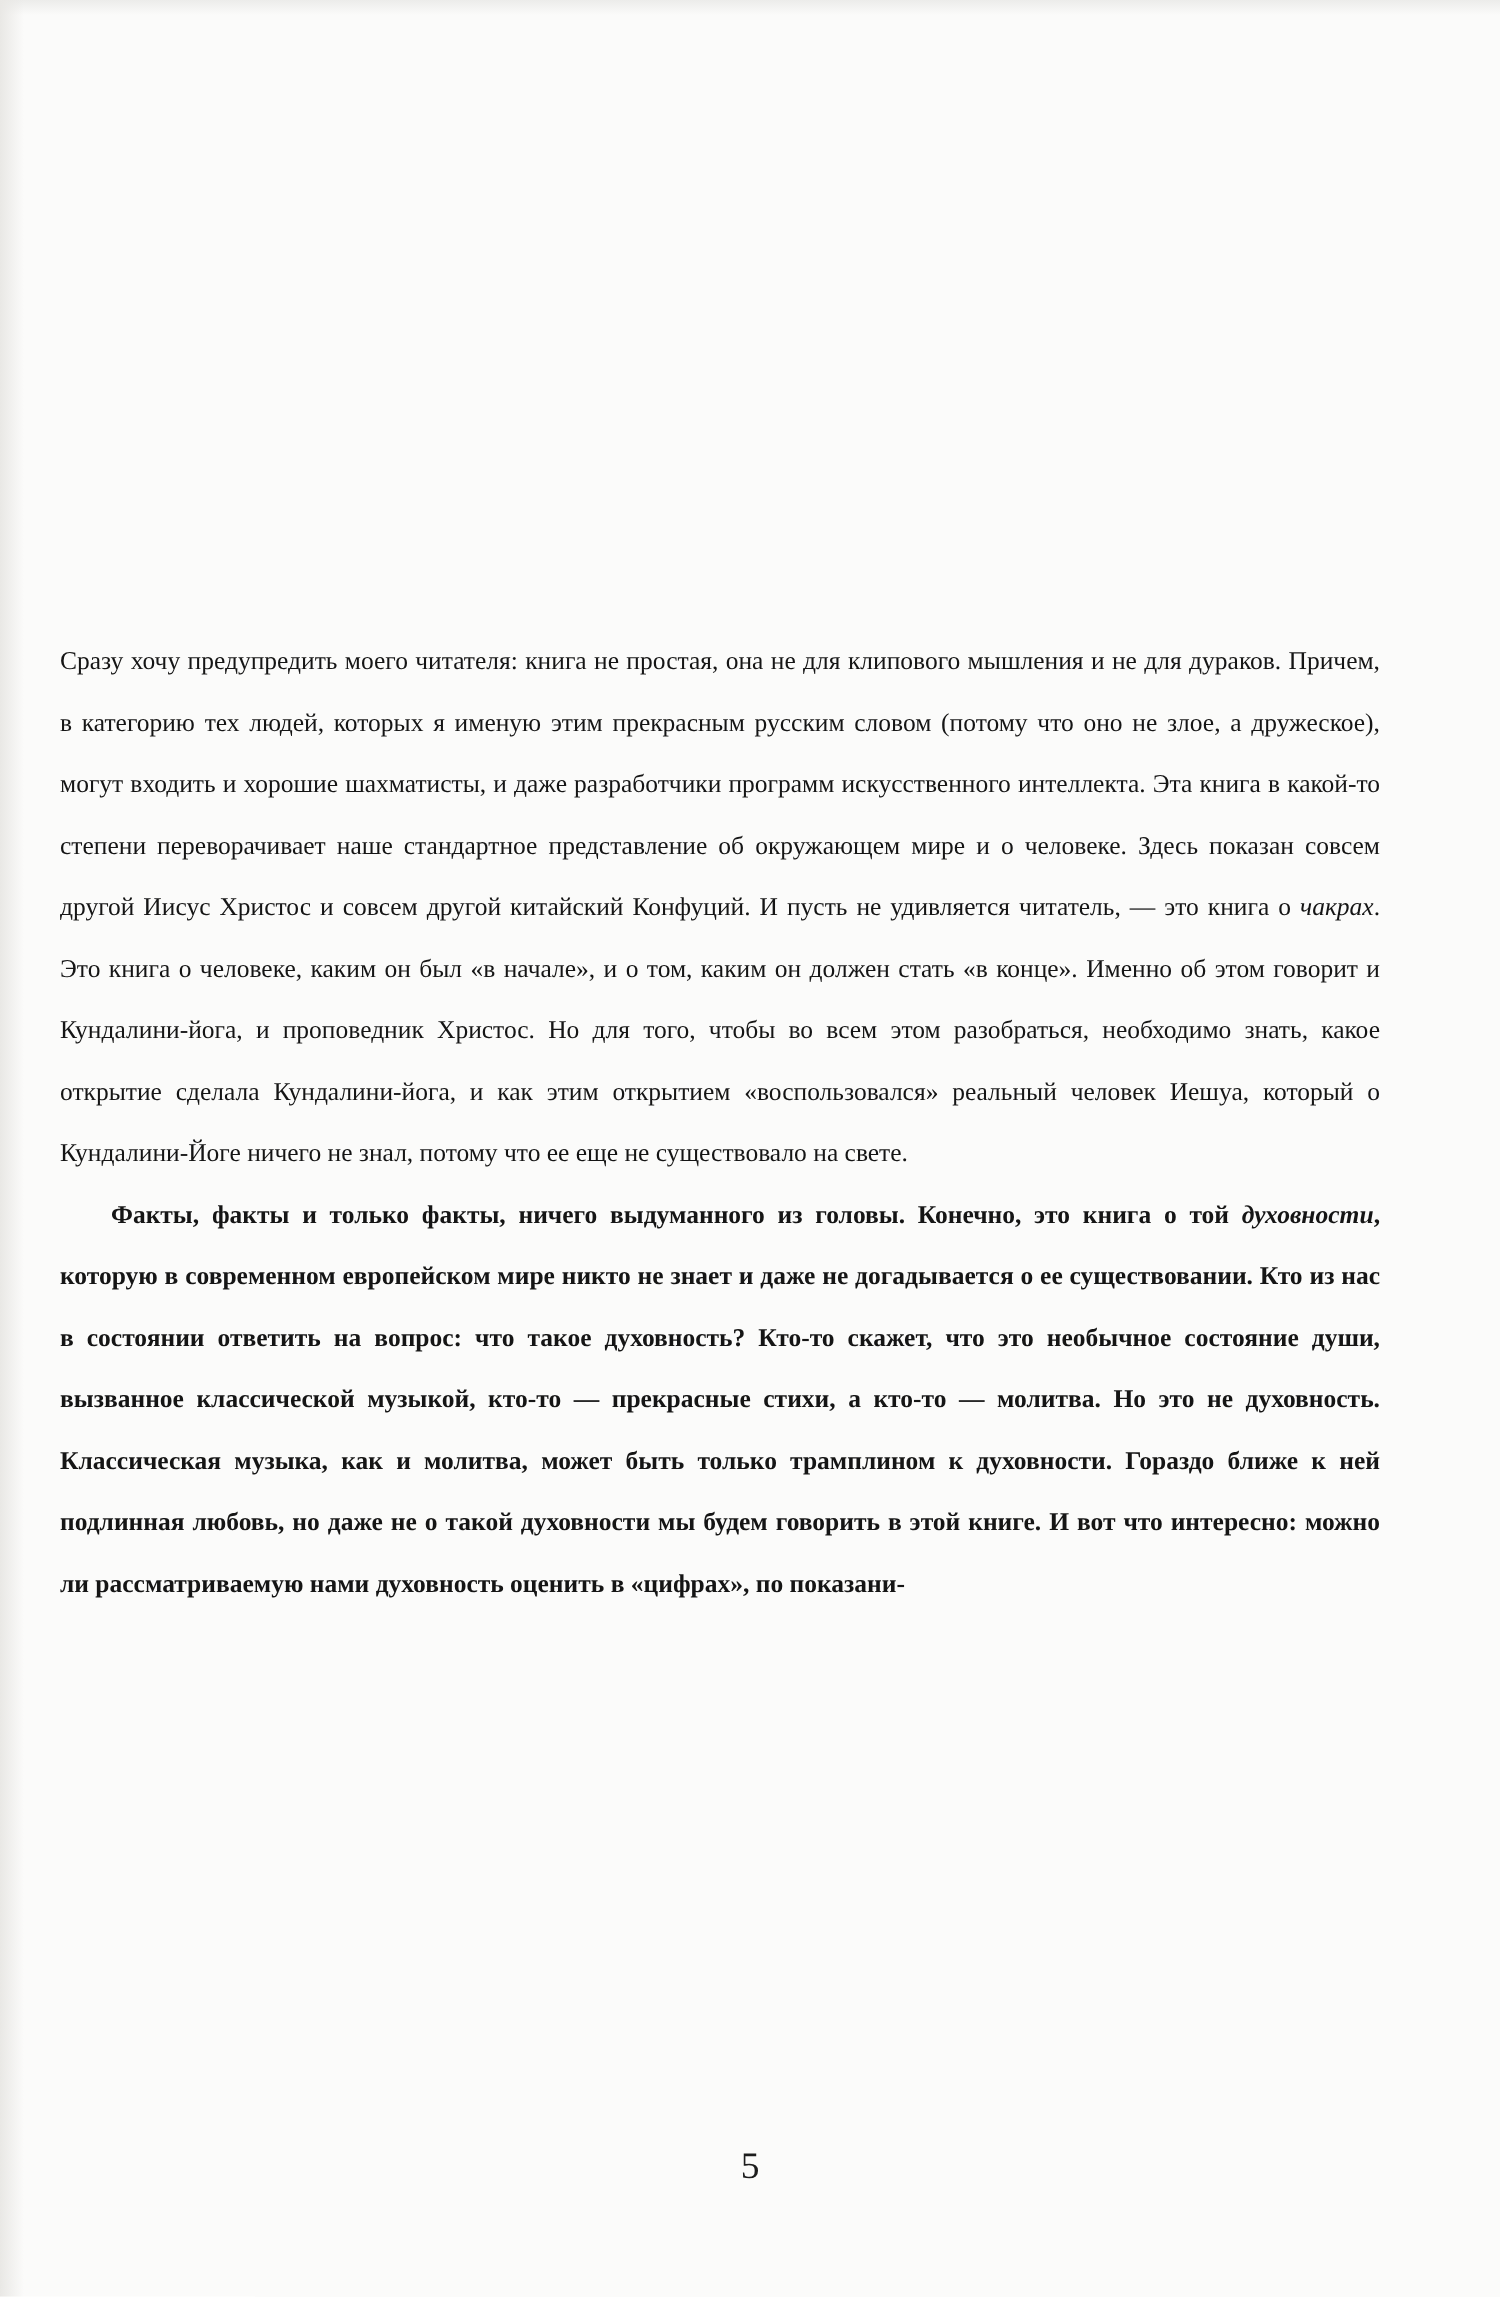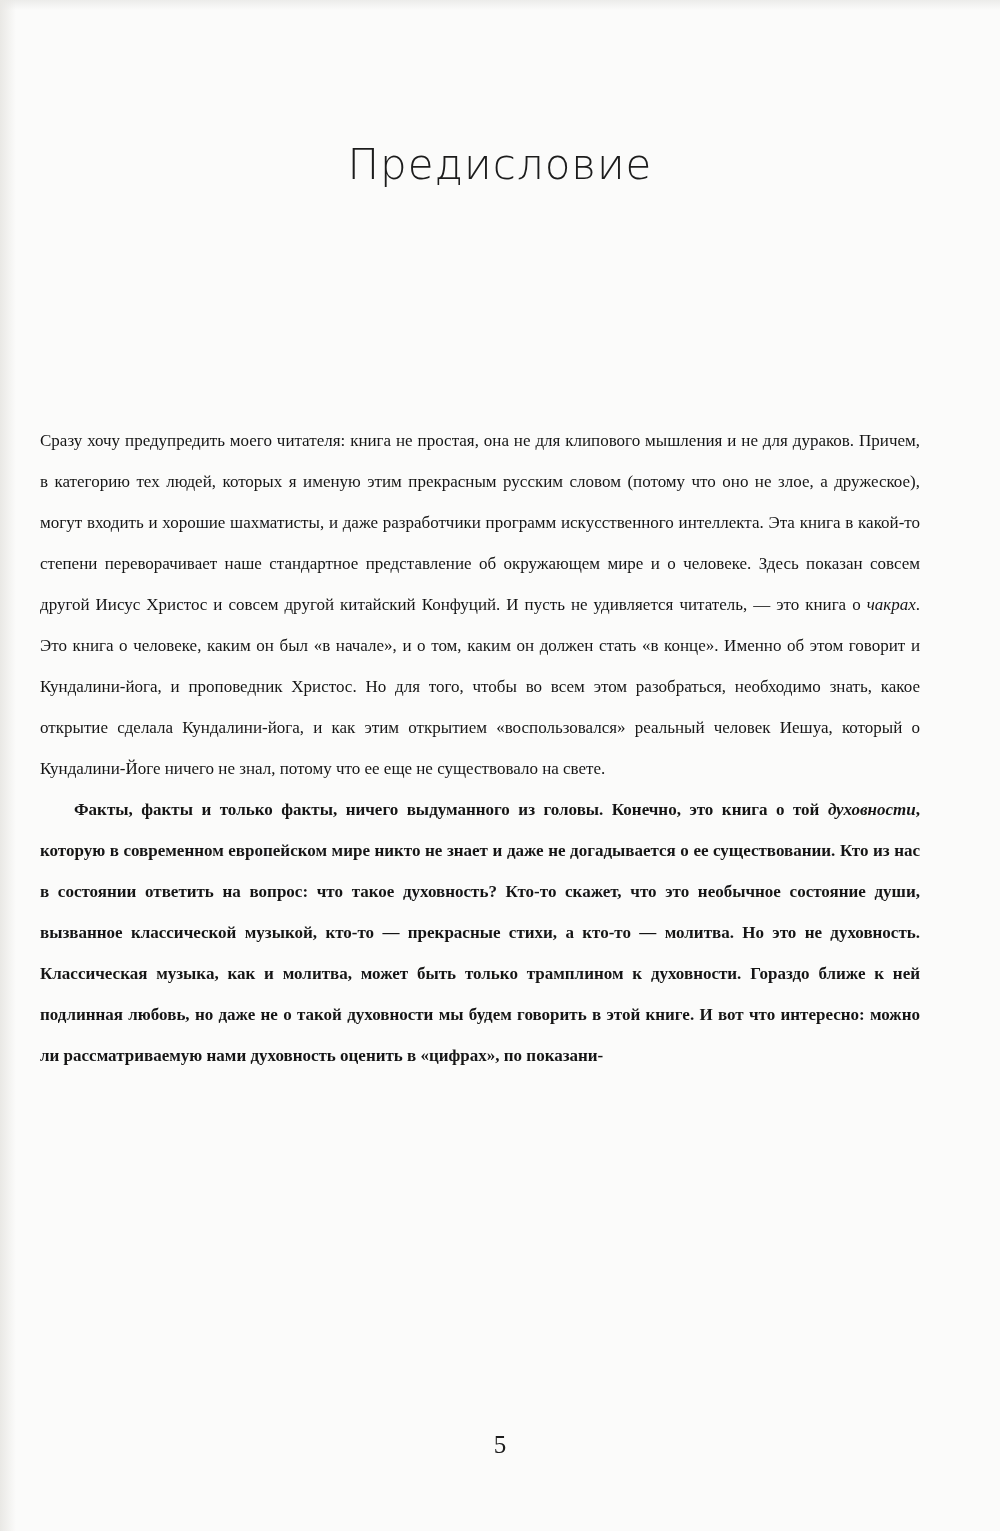--- a/index.html
+++ b/index.html
@@ -83,21 +83,20 @@
     pointer-events: none;
   }
 </style>
 </head>
 <body>
 
 <div class="page">
   <div class="edge-top"></div>
   <div class="edge-left"></div>
 
-  <h1 class="title">Предисловие</h1>
 
   <div class="body-text">
       <p><span>Сразу хочу предупредить моего читателя: книга не простая, она не для клипового мышления и не для дураков. Причем, в категорию тех людей, которых я именую этим прекрасным русским словом (потому что оно не злое, а дружеское), могут входить и хорошие шахматисты, и даже разработчики программ искусственного интеллекта. Эта книга в какой-то степени переворачивает наше стандартное представление об окружающем мире и о человеке. Здесь показан совсем другой Иисус Христос и совсем другой китайский Конфуций. И пусть не удивляется читатель, — это книга о </span><em>чакрах</em><span>. Это книга о человеке, каким он был «в начале», и о том, каким он должен стать «в конце». Именно об этом говорит и Кундалини-йога, и проповедник Христос. Но для того, чтобы во всем этом разобраться, необходимо знать, какое открытие сделала Кундалини-йога, и как этим открытием «воспользовался» реальный человек Иешуа, который о Кундалини-Йоге ничего не знал, потому что ее еще не существовало на свете.</span></p>
       <p class="indent"><span>Факты, факты и только факты, ничего выдуманного из головы. Конечно, это книга о той </span><em>духовности</em><span>, которую в современном европейском мире никто не знает и даже не догадывается о ее существовании. Кто из нас в состоянии ответить на вопрос: что такое духовность? Кто-то скажет, что это необычное состояние души, вызванное классической музыкой, кто-то — прекрасные стихи, а кто-то — молитва. Но это не духовность. Классическая музыка, как и молитва, может быть только трамплином к духовности. Гораздо ближе к ней подлинная любовь, но даже не о такой духовности мы будем говорить в этой книге. И вот что интересно: можно ли рассматриваемую нами духовность оценить в «цифрах», по показани-</span></p>
     </div>
 
   <div class="folio">5</div>
 </div>
 
 </body></html>

